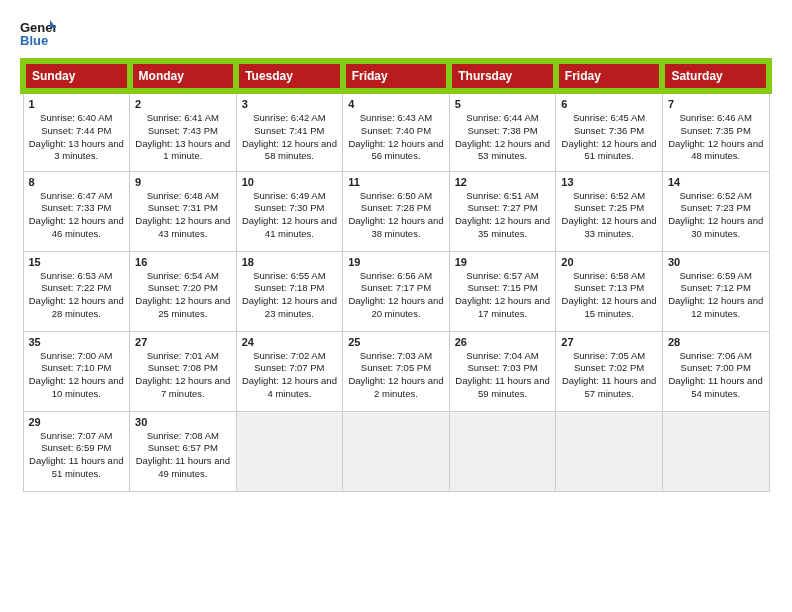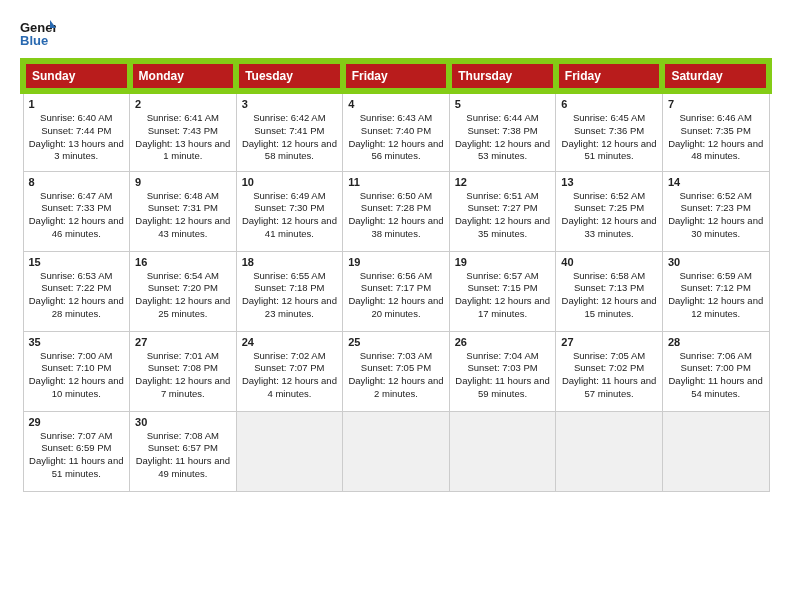--- a/index.html
+++ b/index.html
@@ -185,21 +185,21 @@
           </td>
           <td>
             <span class="day-num">19</span>
             <div class="day-info">Sunrise: 6:56 AM<br>Sunset: 7:17 PM<br>Daylight: 12 hours and 20 minutes.</div>
           </td>
           <td>
             <span class="day-num">19</span>
             <div class="day-info">Sunrise: 6:57 AM<br>Sunset: 7:15 PM<br>Daylight: 12 hours and 17 minutes.</div>
           </td>
           <td>
-            <span class="day-num">40</span>
+            <span class="day-num">20</span>
             <div class="day-info">Sunrise: 6:58 AM<br>Sunset: 7:13 PM<br>Daylight: 12 hours and 15 minutes.</div>
           </td>
           <td>
             <span class="day-num">30</span>
             <div class="day-info">Sunrise: 6:59 AM<br>Sunset: 7:12 PM<br>Daylight: 12 hours and 12 minutes.</div>
           </td>
         </tr>
         <tr>
           <td>
             <span class="day-num">35</span>

